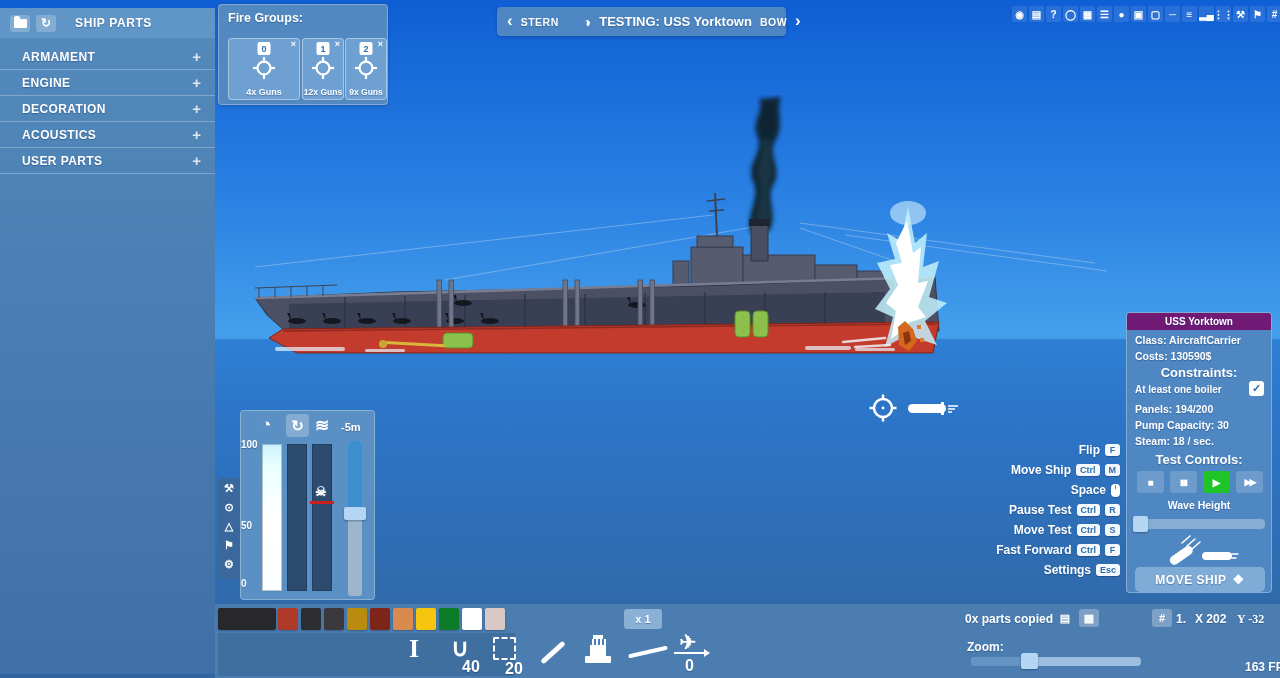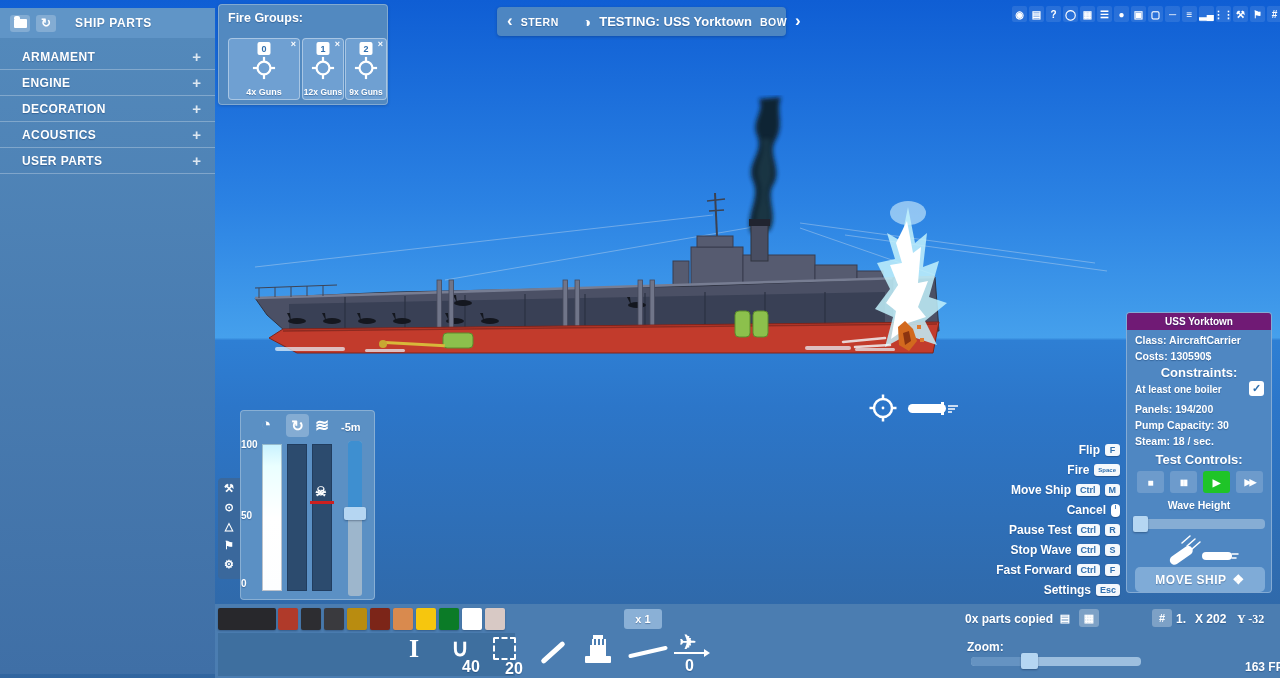--- a/index.html
+++ b/index.html
@@ -371,39 +371,35 @@
       <span style="font-size:13px;">❖</span>
     </div>
   </div>
 
   <div id="keybinds" class="abs">
     <div class="kb">
         <span class="kb-label t">Flip</span>
         <span class="kbd">F</span>
       </div>
     <div class="kb">
-        <span class="kb-label t">Fire</span>
-        <span class="kbd space">Space</span>
-      </div>
-    <div class="kb">
         <span class="kb-label t">Move Ship</span>
         <span class="kbd">Ctrl</span>
         <span class="kbd">M</span>
       </div>
     <div class="kb">
-        <span class="kb-label t">Cancel</span>
+        <span class="kb-label t">Space</span>
         <span class="mouse-icon"></span>
       </div>
     <div class="kb">
         <span class="kb-label t">Pause Test</span>
         <span class="kbd">Ctrl</span>
         <span class="kbd">R</span>
       </div>
     <div class="kb">
-        <span class="kb-label t">Stop Wave</span>
+        <span class="kb-label t">Move Test</span>
         <span class="kbd">Ctrl</span>
         <span class="kbd">S</span>
       </div>
     <div class="kb">
         <span class="kb-label t">Fast Forward</span>
         <span class="kbd">Ctrl</span>
         <span class="kbd">F</span>
       </div>
     <div class="kb">
         <span class="kb-label t">Settings</span>
@@ -417,21 +413,21 @@
     <span class="strip-btn">△</span>
     <span class="strip-btn">⚑</span>
     <span class="strip-btn">⚙</span>
   </div>
   <div id="gauge-panel" class="abs">
     <span class="g-icon" style="left:20px;top:4px;">◔</span>
     <span class="g-fan" style="left:45px;top:3px;">↻</span>
     <span class="g-icon" style="left:74px;top:4px;">≋</span>
     <span class="t abs" style="left:100px;top:10px;font-size:11px;">-5m</span>
     <span class="g-scale t" style="left:0;top:28px;">100</span>
-    <span class="g-scale t" style="left:0;top:99px;">50</span>
+    <span class="g-scale t" style="left:0;top:109px;">50</span>
     <span class="g-scale t" style="left:0;top:167px;">0</span>
     <div class="g-bar" style="left:21px;background:linear-gradient(180deg,#c8f2ff 0%,#eaffff 15%,#ffffff 50%,#fdfeff 100%);"></div>
     <div class="g-bar g-dark" style="left:46px;"></div>
     <div class="g-bar g-dark" style="left:71px;">
       <span style="position:absolute;left:3px;top:40px;font-size:13px;">☠</span>
       <div style="position:absolute;left:-2px;top:57px;width:24px;height:3px;background:#cc2020;"></div>
     </div>
     <div class="abs" style="left:107px;top:30px;width:14px;height:155px;background:#9db6cc;border-radius:3px;">
       <div class="abs" style="left:0;top:0;width:14px;height:68px;background:#3e8fd0;border-radius:3px 3px 0 0;"></div>
       <div class="slider-thumb abs" style="left:-4px;top:66px;width:22px;height:13px;"></div>

